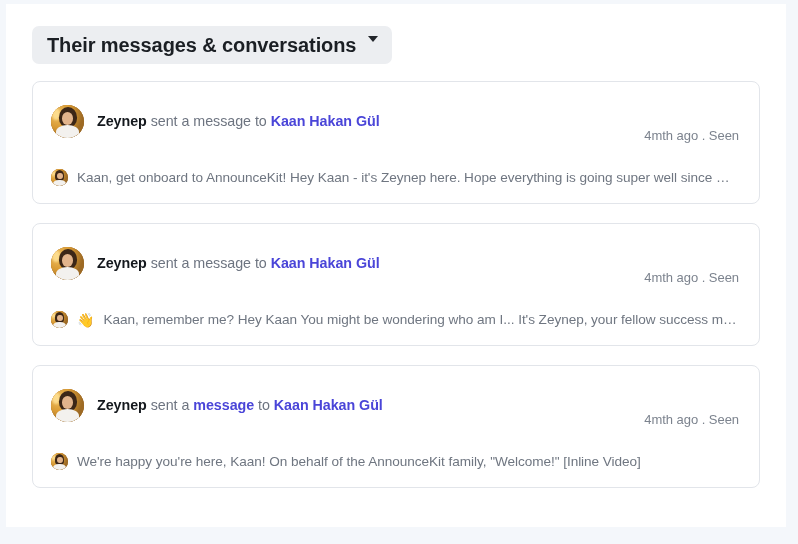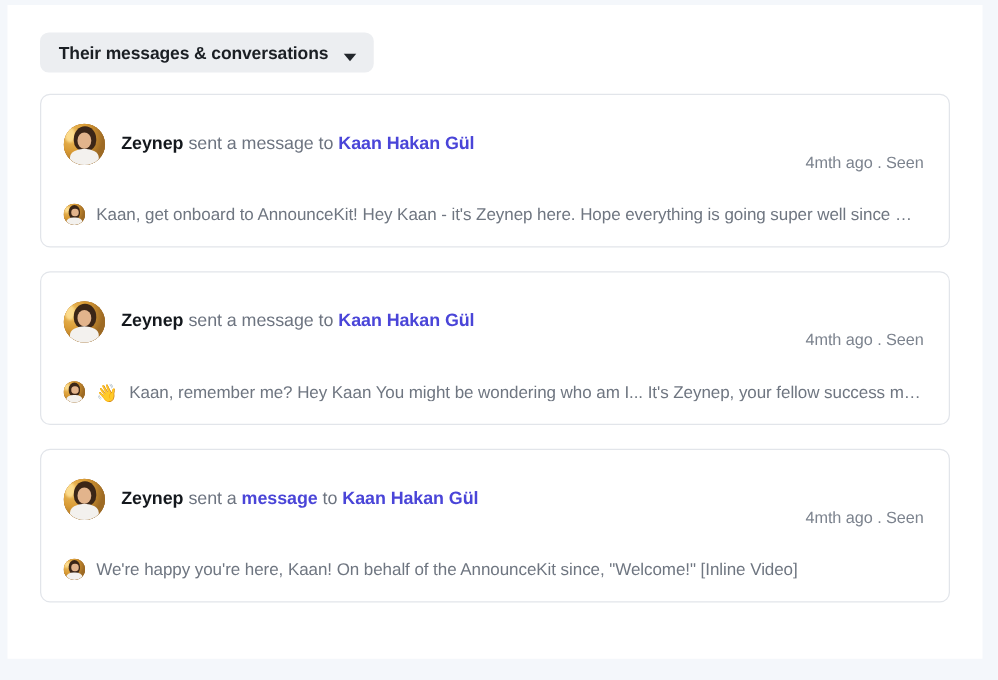--- a/index.html
+++ b/index.html
@@ -33,28 +33,28 @@
     padding: 22px 0 0 0;
   }
 
   
   .filter-row {
     padding: 0 0 0 26px;
   }
 
   .filter-button {
     display: inline-flex;
-    align-items: flex-end;
+    align-items: flex-start;
     gap: 12px;
     background: #eceef1;
     border: none;
     border-radius: 7px;
     padding: 9px 14px 9px 15px;
     font-family: "Liberation Sans", sans-serif;
-    font-size: 14px;
+    font-size: 20px;
     font-weight: 600;
     color: #1b1f24;
     cursor: pointer;
     letter-spacing: -0.1px;
     line-height: 1;
   }
 
   .caret {
     width: 0;
     height: 0;
@@ -312,19 +312,19 @@
     </div>
     <div class="preview">
       <span class="avatar sm">
         <span class="bg"></span>
               <span class="glow"></span>
               <span class="hair"></span>
               <span class="face"></span>
               <span class="body"></span>
       </span>
 
-      <span class="preview-text">We're happy you're here, Kaan! On behalf of the AnnounceKit since, "Welcome!" [Inline Video]</span>
+      <span class="preview-text">We're happy you're here, Kaan! On behalf of the AnnounceKit family, "Welcome!" [Inline Video]</span>
     </div>
   </div>
 </div>
 
   </div>
 </div>
 
 </body></html>

